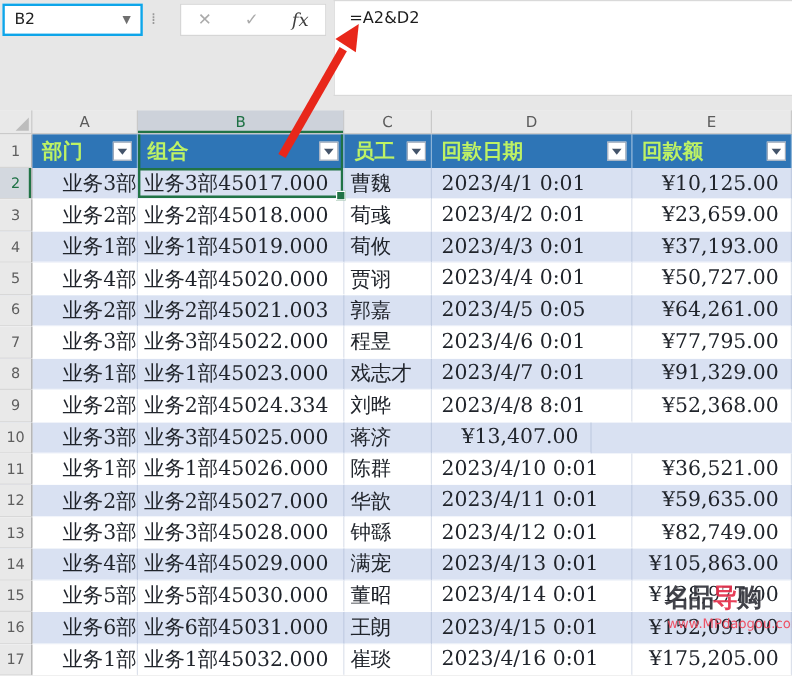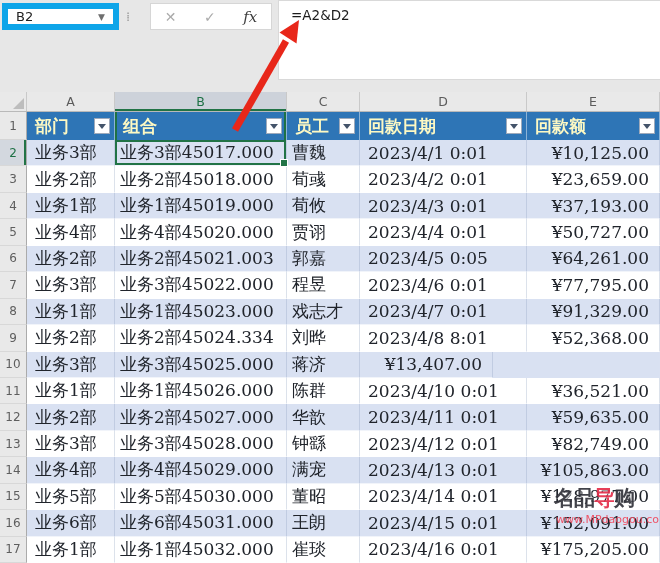--- a/index.html
+++ b/index.html
@@ -7,21 +7,21 @@
   .stage {
     position:relative; width:660px; height:563px; overflow:hidden;
     background:#e7e7e7;
     font-family:"DejaVu Sans","Liberation Sans",sans-serif;
   }
 
   
   .chrome { position:absolute; left:0; top:0; width:660px; height:92px; background:#e7e7e7; }
   .name-box {
     position:absolute; left:2px; top:3px; width:117px; height:27px;
-    background:#fff; border:6px solid #0ea5e9; display:flex; align-items:center;
+    background:#fff; border:2px solid #0ea5e9; display:flex; align-items:center;
     font-size:13px; color:#222; padding:0 8px; cursor:pointer;
   }
   .name-box .val { flex:1; }
   .name-box .caret { font-size:9px; color:#6f6f6f; }
   .chrome-dots {
     position:absolute; left:121px; top:4px; width:14px; height:26px;
     color:#9a9a9a; font-size:13px; letter-spacing:0; line-height:8px;
     display:flex; align-items:center; justify-content:center; text-align:center;
   }
   .fb-buttons {
@@ -52,21 +52,21 @@
   .letter.sel { background:#cdd2da; color:#1e7145; box-shadow:inset 0 -2px 0 #217346; } .w-dept{width:88px;} .w-combo{width:172px;} .w-emp{width:73px;} .w-date{width:167px;} .w-amount{width:133px;}
 
   
   .hdr-row { display:flex; height:28px; }
   .hdr-gut {
     width:27px; background:#e9e9e9; border-right:1px solid #ababab; border-bottom:1px solid #d5d5d5;
     display:flex; align-items:center; justify-content:center;
     font-family:"DejaVu Sans","Liberation Sans",sans-serif; font-size:12px; color:#5e5e5e;
   }
   .hdr-cell {
-    position:relative; background:#2e75b6; color:#fef9c3; font-weight:bold; font-size:17px;
+    position:relative; background:#2e75b6; color:#bef264; font-weight:bold; font-size:17px;
     display:flex; align-items:center; padding-left:8px; white-space:nowrap; overflow:hidden;
     border-right:1px solid rgba(255,255,255,.45); cursor:default;
   }
   .hdr-cell.combo-hdr { box-shadow:inset 2px 0 0 #1e7145, inset -2px 0 0 #1e7145; }
   .filter {
     position:absolute; right:4px; top:50%; transform:translateY(-50%);
     width:16px; height:16px; background:#fff; border:1px solid #9eaabb;
     display:flex; align-items:flex-start; justify-content:center; cursor:pointer;
   }
   .filter::after { content:""; margin-top:5px; width:0; height:0;
@@ -81,21 +81,21 @@
     display:flex; align-items:center; justify-content:center;
     font-family:"DejaVu Sans","Liberation Sans",sans-serif; font-size:12px; color:#5e5e5e; cursor:pointer;
   }
   .gutter-cell.sel { background:#d3d8df; color:#1e7145; box-shadow:inset -2px 0 0 #217346; }
   .cell {
     position:relative; display:flex; align-items:center;
     font-size:17px; color:#20242b; white-space:nowrap; overflow:hidden;
     border-right:1px solid rgba(130,150,185,.28); border-bottom:1px solid rgba(255,255,255,.65);
     cursor:cell;
   }
-  .cell.c-dept { padding-left:8px; }
+  .cell.c-dept { padding-left:25px; }
   .cell.c-combo { padding-left:5px; }
   .cell.c-emp { padding-left:5px; }
   .cell.c-date { padding-left:8px; }
   .cell.c-amount { justify-content:flex-end; padding-right:10px; }
   .cell.selected { box-shadow:inset 0 0 0 2px #217346; z-index:5; overflow:visible;text-decoration:underline; }
   .cell.selected .clip { position:absolute; inset:0; padding-left:5px; display:flex; align-items:center; overflow:hidden; }
   .cell.selected::after {
     content:""; position:absolute; right:-2px; bottom:-2px; width:6px; height:6px;
     background:#217346; border:1px solid #fff; z-index:6;
   }

